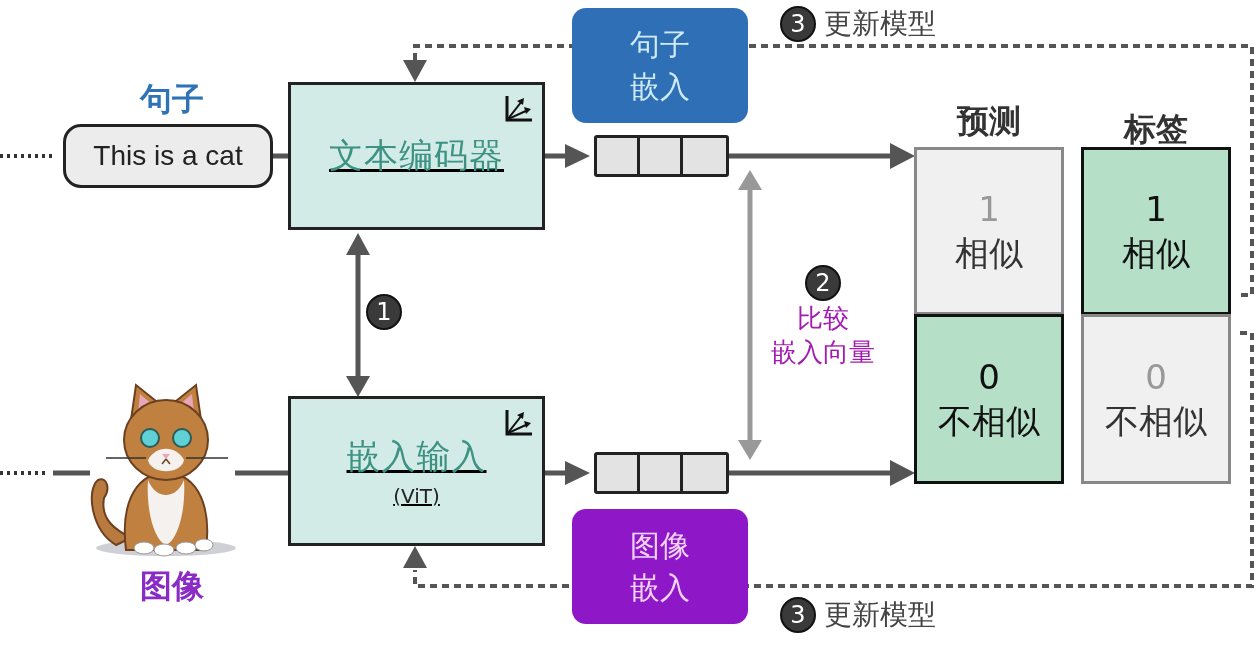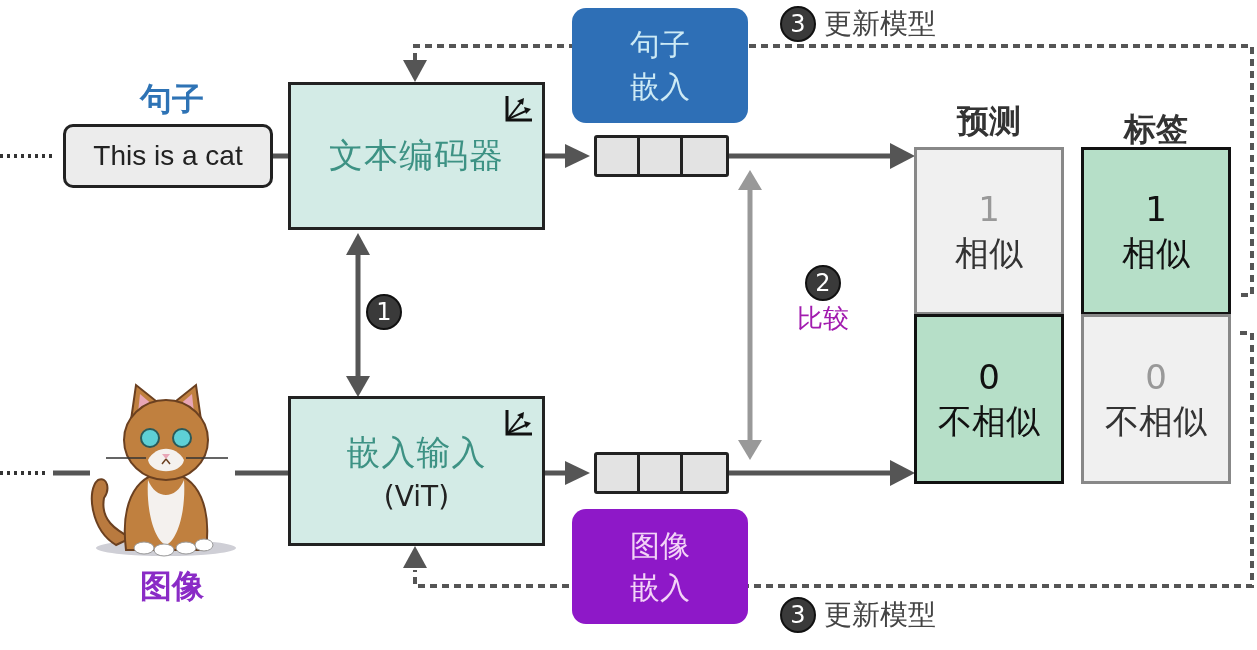--- a/index.html
+++ b/index.html
@@ -1,26 +1,26 @@
 <!DOCTYPE html>
 <html><head>
 <meta charset="utf-8">
 <style>
   html, body { margin:0; padding:0; background:#ffffff; }
   body { width:1257px; height:650px; position:relative; overflow:hidden;
          font-family:"DejaVu Sans","Liberation Sans",sans-serif; }
   #diagram { position:absolute; left:0; top:0; }
   .abs { position:absolute; }
   .encoder { position:absolute; background:#d3ebe6; border:3px solid #222; box-sizing:border-box;
-             display:flex; flex-direction:column; align-items:center; justify-content:center; }
+             display:flex; flex-direction:column; align-items:center; justify-content:center;text-decoration:underline; }
   .encoder .title { color:#3d9284; font-size:34px; letter-spacing:1px; }
-  .encoder .sub { color:#222; font-size:28px; margin-top:4px; }
+  .encoder .sub { color:#222; font-size:20px; margin-top:4px; }
   .enc-icon { position:absolute; right:8px; top:8px; width:30px; height:30px; }
   .sentence-box { position:absolute; left:63px; top:124px; width:210px; height:64px; background:#ececec;
-                  border:3px solid #222; border-radius:10px; box-sizing:border-box;
+                  border:3px solid #222; border-radius:18px; box-sizing:border-box;
                   display:flex; align-items:center; justify-content:center; font-size:28px; color:#222;
                   font-family:"Liberation Sans",sans-serif; }
   .label-blue { color:#2e73b5; font-size:32px; font-weight:bold; }
   .label-purple { color:#8a2bc6; font-size:32px; font-weight:bold; }
   .emb-box { position:absolute; width:176px; height:115px; border-radius:14px; display:flex; flex-direction:column;
              align-items:center; justify-content:center; font-size:30px; line-height:42px; }
   .emb-blue { background:#2e6fb6; color:#cdeaf5; }
   .emb-purple { background:#8e18c8; color:#f3d4f7; }
   .vec { position:absolute; height:42px; display:flex; border:3px solid #222; box-sizing:border-box; background:#e3e3e3; border-radius:3px; }
   .vec .cell { width:43px; height:100%; border-right:3px solid #222; box-sizing:border-box; }
@@ -154,20 +154,21 @@
   <span>更新模型</span>
 </div>
 
 <div class="abs step" style="left:366px; top:294px;">
   <div class="badge">1</div>
 </div>
 
 <div class="abs" style="left:758px; top:265px; width:130px; display:flex; flex-direction:column; align-items:center;">
   <div class="badge">2</div>
   <div class="compare-label">比较</div>
+  <div class="compare-label">嵌入向量</div>
 </div>
 
 <div class="abs col-head" style="left:914px; top:100px; width:150px;">预测</div>
 <div class="cell-box cell-inactive" style="left:914px; top:147px; width:150px; height:168px;">
   <div class="num">1</div>
   <div>相似</div>
 </div>
 <div class="cell-box cell-active" style="left:914px; top:314px; width:150px; height:170px;">
   <div>0</div>
   <div>不相似</div>

